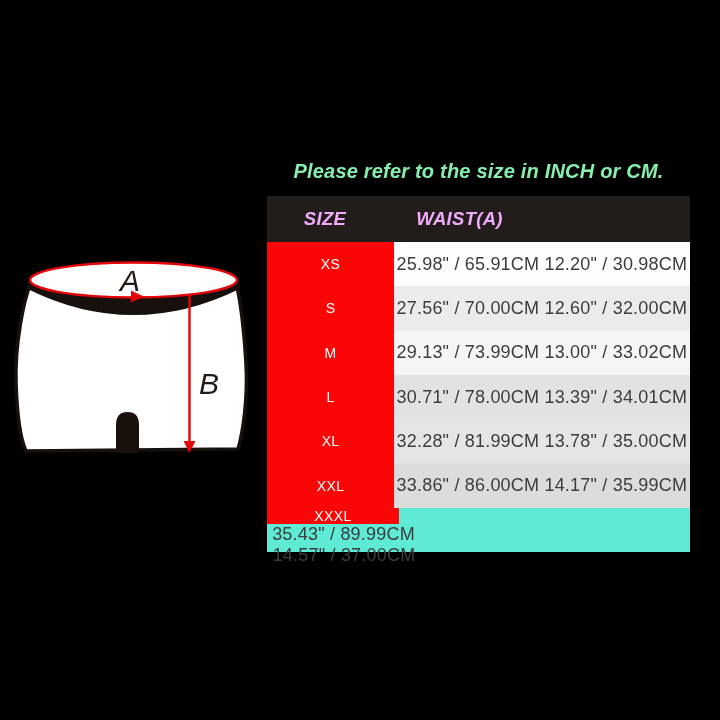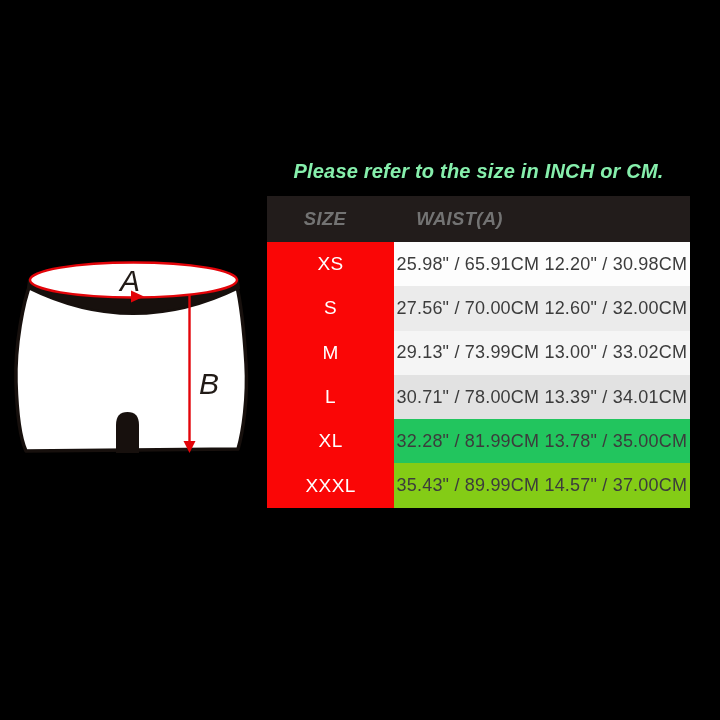--- a/index.html
+++ b/index.html
@@ -40,21 +40,21 @@
   .size-table {
     position: absolute;
     left: 267px; top: 196px;
     width: 423px;
     z-index: 2;
   }
   .thead {
     display: flex;
     height: 46px;
     background: var(--header-bg, #221c1b);
-    color: #737373;
+    color: #f0abfc;
     font-style: italic;
     font-weight: 600;
     font-size: 18.5px;
     letter-spacing: 0.3px;
   }
   .cell {
     display: flex;
     align-items: center;
     justify-content: center;
   }
@@ -62,21 +62,21 @@
   .col-waist  { width: 153px; }
   .col-length { width: 154px; }
   .row {
     display: flex;
     height: 44.3px;
   }
   .size-cell {
     width: 132px;
     background: var(--size-col-bg, #fa0606);
     color: #ffffff;
-    font-size: 19px;
+    font-size: 14px;
     letter-spacing: 0.4px;
   }
   .data-cell {
     color: #3c3c3c;
     font-size: 18px;
     letter-spacing: 0.2px;
     white-space: nowrap;
   }
 </style>
 </head>
@@ -134,28 +134,33 @@
       <div class="cell data-cell col-waist">29.13" / 73.99CM</div>
       <div class="cell data-cell col-length">13.00" / 33.02CM</div>
     </div>
 
     <div class="row" style="background: rgb(226, 226, 226);">
       <div class="cell size-cell">L</div>
       <div class="cell data-cell col-waist">30.71" / 78.00CM</div>
       <div class="cell data-cell col-length">13.39" / 34.01CM</div>
     </div>
 
-    <div class="row" style="background: #22c55e;">
+    <div class="row" style="background: #e5e5e5;">
       <div class="cell size-cell">XL</div>
       <div class="cell data-cell col-waist">32.28" / 81.99CM</div>
       <div class="cell data-cell col-length">13.78" / 35.00CM</div>
     </div>
 
+    <div class="row" style="background: rgb(220, 220, 220);">
+      <div class="cell size-cell">XXL</div>
+      <div class="cell data-cell col-waist">33.86" / 86.00CM</div>
+      <div class="cell data-cell col-length">14.17" / 35.99CM</div>
+    </div>
 
-    <div class="row" style="background: #84cc16;">
+    <div class="row" style="background: #5eead4; flex-direction: column;">
       <div class="cell size-cell">XXXL</div>
       <div class="cell data-cell col-waist">35.43" / 89.99CM</div>
       <div class="cell data-cell col-length">14.57" / 37.00CM</div>
     </div>
   </div>
   </div>
 
 </div>
 
 </body></html>

